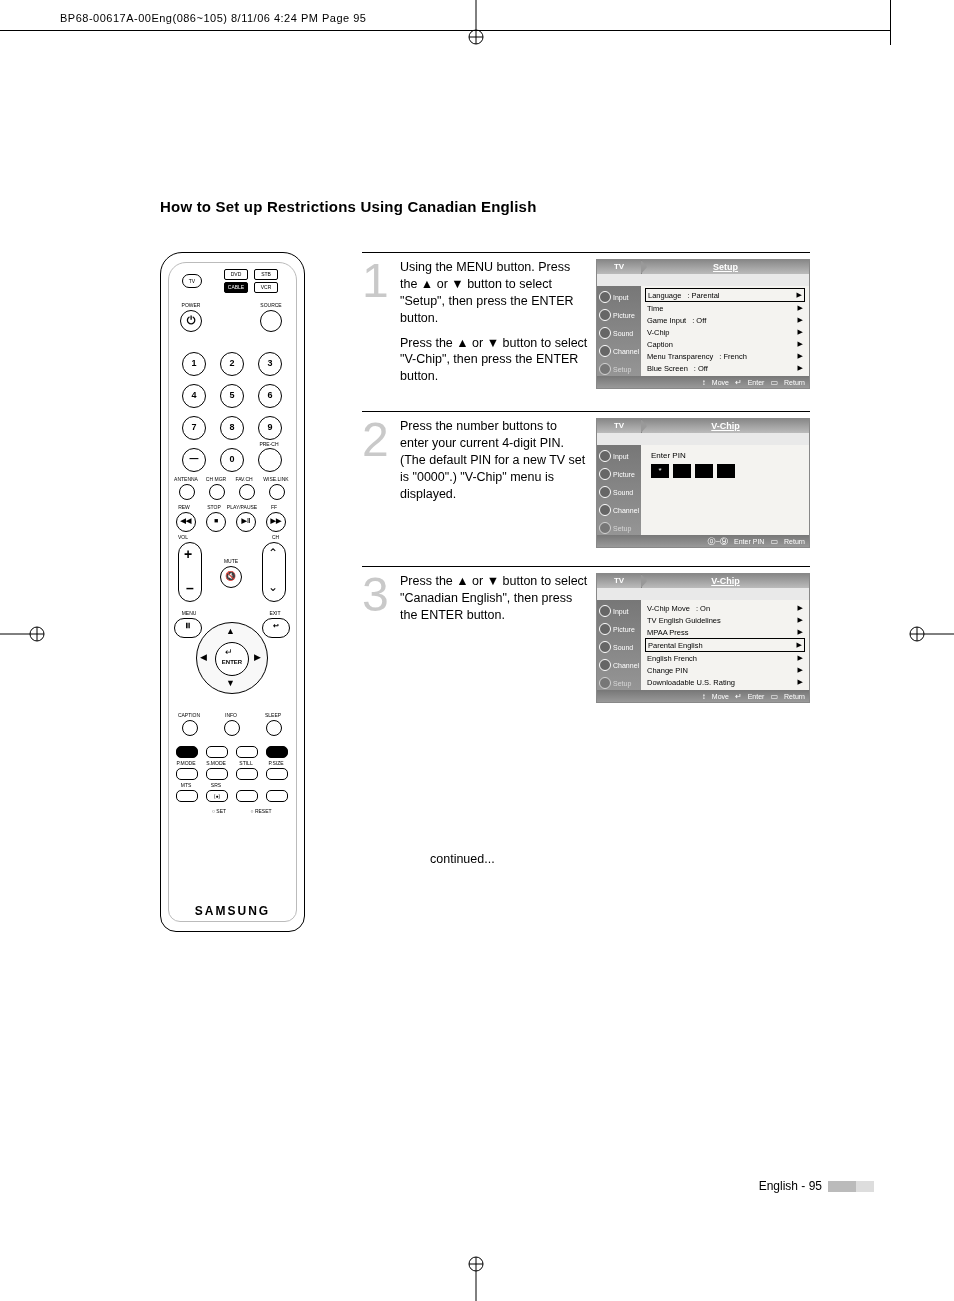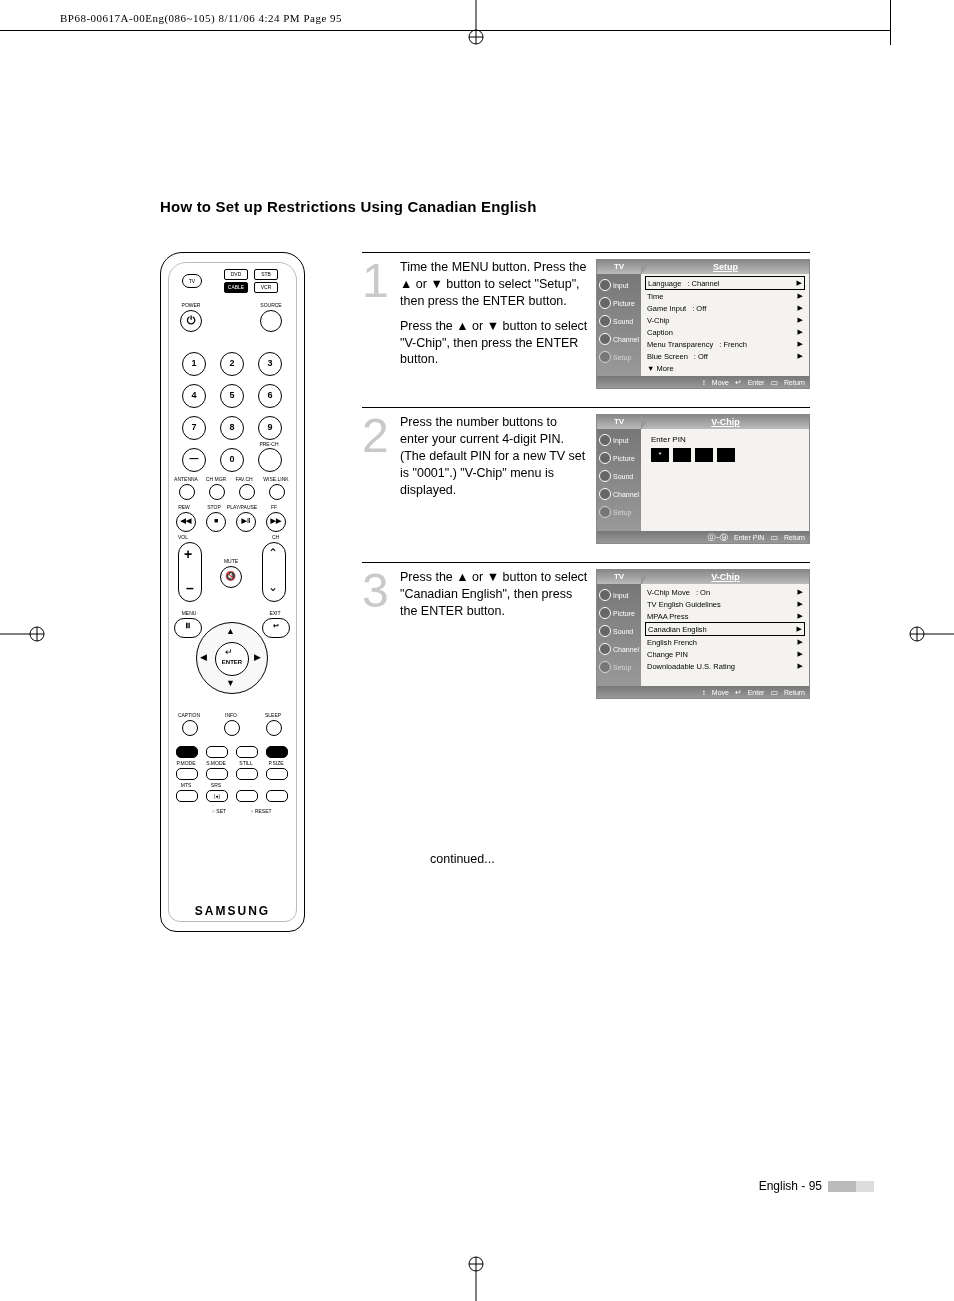--- a/index.html
+++ b/index.html
@@ -10,21 +10,21 @@
     color: #000;
     background: #fff;
     width: 954px;
     height: 1301px;
     position: relative;
   }
   .header-line {
     position: absolute;
     top: 12px;
     left: 60px;
-    font-family: Liberation Serif, serif;
+    font-family: Liberation Sans, sans-serif;
     font-size: 11px;
     letter-spacing: 0.5px;
     text-align: center;
   }
   .top-rule {
     position: absolute;
     top: 30px;
     left: 0;
     width: 890px;
     border-top: 1px solid #000;
@@ -206,20 +206,21 @@
     color:#fff;
     font-weight:bold;
     text-align:center;
     line-height:14px;
     font-size:9px;
     text-decoration: underline;
   }
   .osd-body {
     display:flex;
     height: calc(100% - 14px - 12px);
+    margin-top: 12px;
   }
   .osd-side {
     width:44px;
     background:linear-gradient(#777,#999);
     color:#fff;
     font-size:7px;
     padding-top:2px;
   }
   .osd-side-item {
     height:18px;
@@ -439,21 +440,21 @@
 
   <div class="rlabel" style="top:556px;left:44px;width:30px;">○ <span>SET</span></div>
   <div class="rlabel" style="top:556px;left:84px;width:34px;">○ <span>RESET</span></div>
   <div class="rbrand">SAMSUNG</div>
 </div>
 
 <div class="steps" id="steps-root">
     <div class="step">
       <div class="step-num">1</div>
       <div class="step-text">
-        <p>Time the MENU button. Press the ▲ or ▼ button to select "Setup", then press the ENTER button.</p>
+        <p>Using the MENU button. Press the ▲ or ▼ button to select "Setup", then press the ENTER button.</p>
         <p>Press the ▲ or ▼ button to select "V-Chip", then press the ENTER button.</p>
       </div>
       <div class="osd">
         <div class="osd-tabs">
           <div class="osd-tab-left">TV</div>
           <div class="osd-tab-right">Setup</div>
         </div>
         <div class="osd-body">
           <div class="osd-side">
             <div class="osd-side-item">
@@ -473,21 +474,21 @@
               <span>Channel</span>
             </div>
             <div class="osd-side-item" style="opacity: 0.6;">
               <span class="osd-side-icon"></span>
               <span>Setup</span>
             </div>
           </div>
           <div class="osd-main">
             <div class="osd-row sel">
               <span>Language</span>
-              <span style="flex: 1 1 0%; padding-left: 6px;">: Channel</span>
+              <span style="flex: 1 1 0%; padding-left: 6px;">: Parental</span>
               <span class="tri">▶</span>
             </div>
             <div class="osd-row">
               <span>Time</span>
               <span style="flex: 1 1 0%; padding-left: 6px;"></span>
               <span class="tri">▶</span>
             </div>
             <div class="osd-row">
               <span>Game Input</span>
               <span style="flex: 1 1 0%; padding-left: 6px;">: Off</span>
@@ -525,21 +526,21 @@
           <span class="sym">↵</span>
           <span>Enter</span>
           <span class="sym">▭</span>
           <span>Return</span>
         </div>
       </div>
     </div>
     <div class="step">
       <div class="step-num">2</div>
       <div class="step-text">
-        <p>Press the number buttons to enter your current 4-digit PIN. (The default PIN for a new TV set is "0001".) "V-Chip" menu is displayed.</p>
+        <p>Press the number buttons to enter your current 4-digit PIN. (The default PIN for a new TV set is "0000".) "V-Chip" menu is displayed.</p>
       </div>
       <div class="osd">
         <div class="osd-tabs">
           <div class="osd-tab-left">TV</div>
           <div class="osd-tab-right">V-Chip</div>
         </div>
         <div class="osd-body">
           <div class="osd-side">
             <div class="osd-side-item">
               <span class="osd-side-icon"></span>
@@ -623,21 +624,21 @@
               <span>TV English Guidelines</span>
               <span style="flex: 1 1 0%; padding-left: 6px;"></span>
               <span class="tri">▶</span>
             </div>
             <div class="osd-row">
               <span>MPAA Press</span>
               <span style="flex: 1 1 0%; padding-left: 6px;"></span>
               <span class="tri">▶</span>
             </div>
             <div class="osd-row sel">
-              <span>Canadian English</span>
+              <span>Parental English</span>
               <span style="flex: 1 1 0%; padding-left: 6px;"></span>
               <span class="tri">▶</span>
             </div>
             <div class="osd-row">
               <span>English French</span>
               <span style="flex: 1 1 0%; padding-left: 6px;"></span>
               <span class="tri">▶</span>
             </div>
             <div class="osd-row">
               <span>Change PIN</span>

